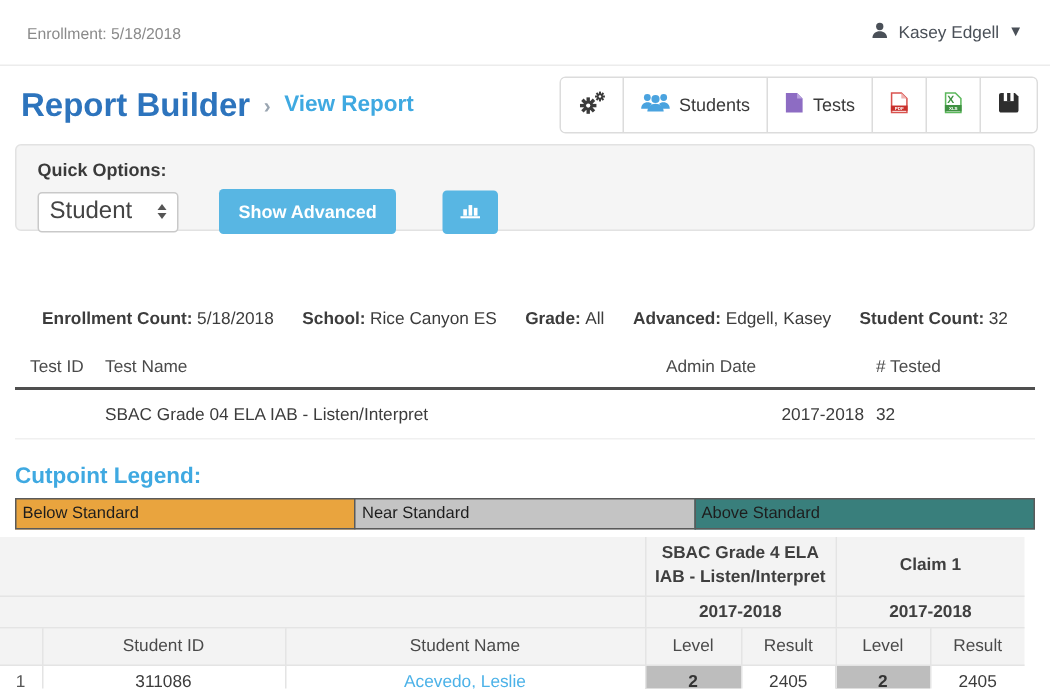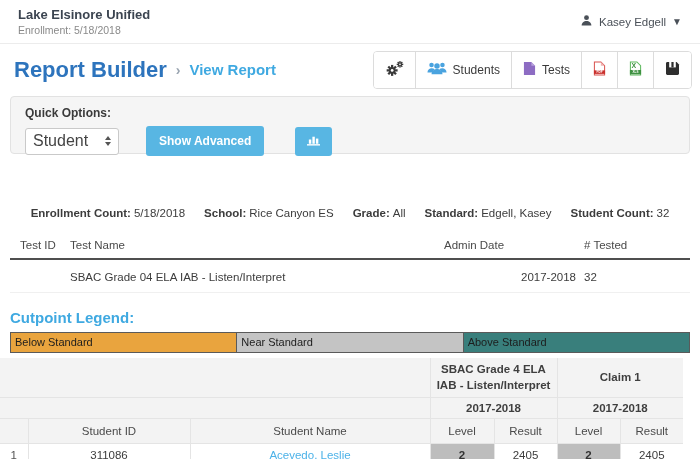--- a/index.html
+++ b/index.html
@@ -84,21 +84,20 @@
   .name-cell { text-align:left; padding-left:7px; }
   .name-link { color:#4cb2e8; text-decoration:none; cursor:pointer; }
   .level-cell { font-weight:bold; color:#333; }
   .data-row td { padding:5px 2px; background:#fff; }
 </style>
 </head>
 <body>
 
 <div class="top-header">
   <div>
-    <div class="district-name">Lake Elsinore Unified</div>
     <div class="enrollment-sub">Enrollment: 5/18/2018</div>
   </div>
   <div class="user-menu">
     <span>
       <svg viewBox="0 0 16 16" width="13" height="13">
           <circle cx="8" cy="4.5" r="3" fill="#4a5058"></circle>
           <path d="M2 14c0-3.3 2.7-5.5 6-5.5s6 2.2 6 5.5z" fill="#4a5058"></path>
         </svg>
     </span>
     <span>Kasey Edgell</span>
@@ -212,21 +211,21 @@
         </svg>
       </span>
     </button>
   </div>
 </div>
 
 <div class="report-info">
   <span><span class="ri-label">Enrollment Count:</span><span>5/18/2018</span></span>
   <span><span class="ri-label">School:</span><span>Rice Canyon ES</span></span>
   <span><span class="ri-label">Grade:</span><span>All</span></span>
-  <span><span class="ri-label">Standard:</span><span>Edgell, Kasey</span></span>
+  <span><span class="ri-label">Advanced:</span><span>Edgell, Kasey</span></span>
   <span><span class="ri-label">Student Count:</span><span>32</span></span>
 </div>
 
 <table class="test-table">
   <thead>
     <tr>
       <th class="col-testid">Test ID</th>
       <th>Test Name</th>
       <th class="col-admin">Admin Date</th>
       <th class="col-tested"># Tested</th>

